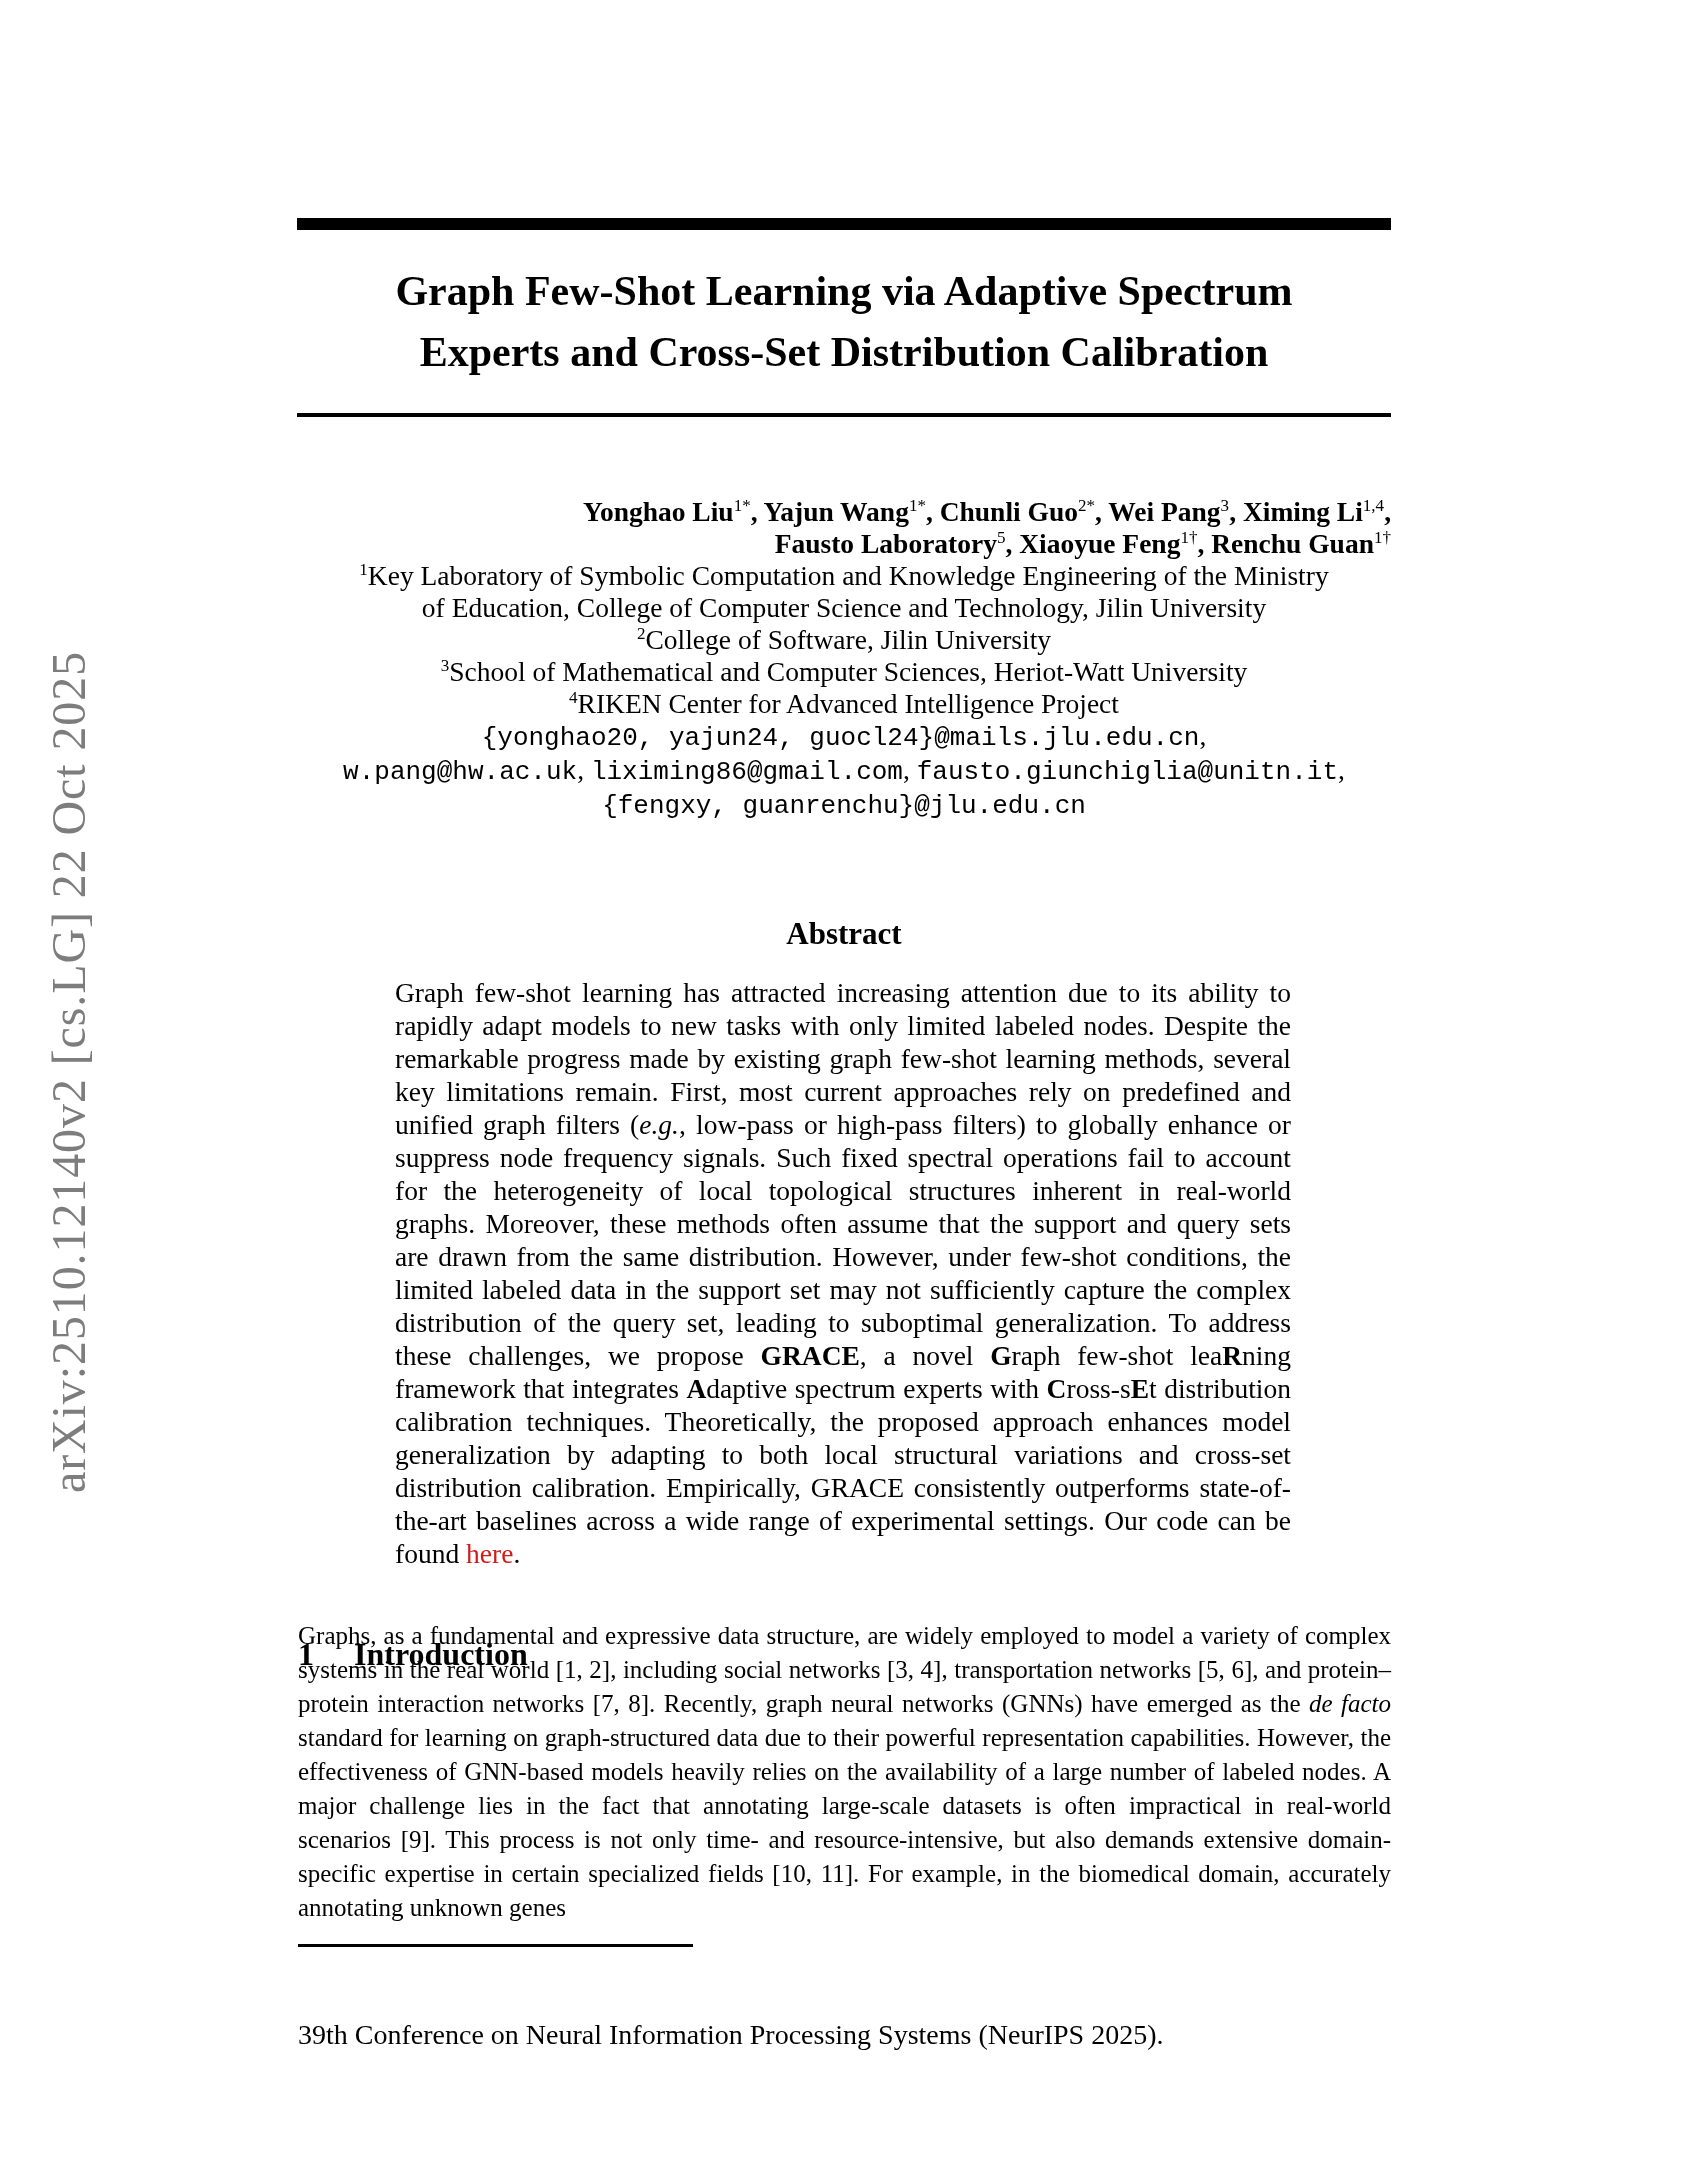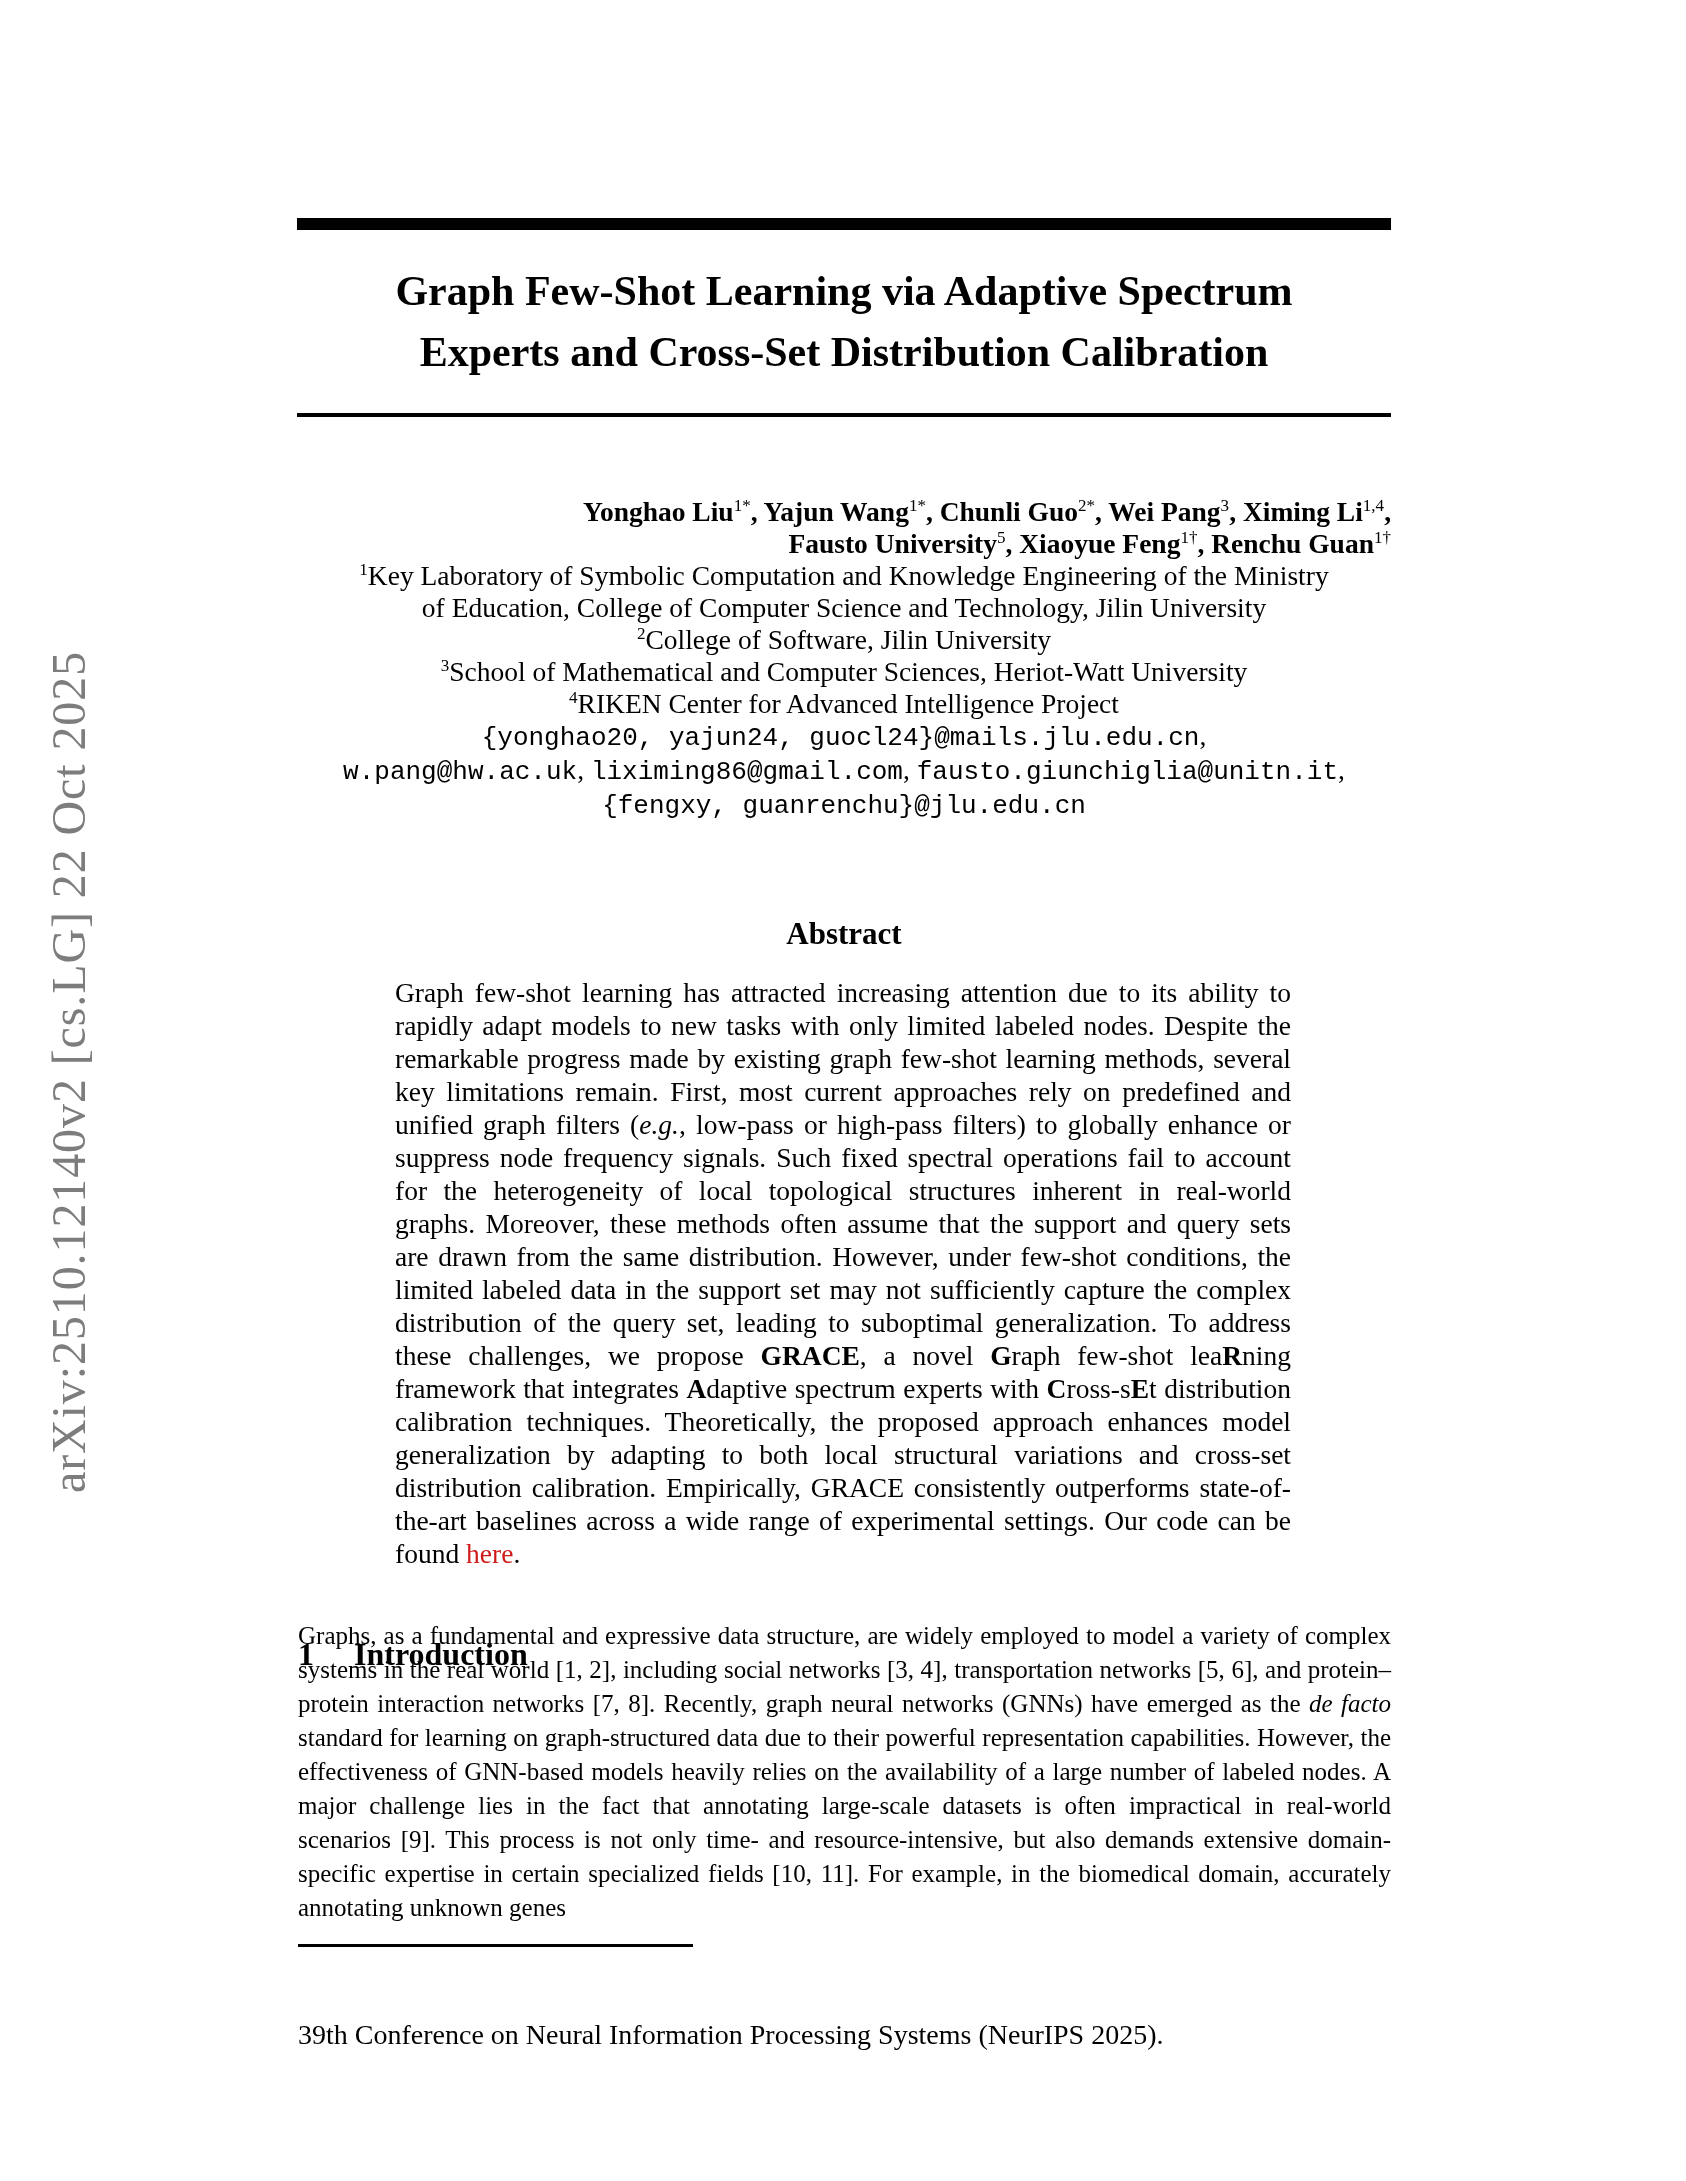--- a/index.html
+++ b/index.html
@@ -90,21 +90,21 @@
 
   <div class="paper-title">
     <div>Graph Few-Shot Learning via Adaptive Spectrum</div>
     <div>Experts and Cross-Set Distribution Calibration</div>
   </div>
 
   <div class="rule title-rule"></div>
 
   <div class="header-block">
       <div class="hline authors"><span>Yonghao Liu</span><sup>1*</sup><span>, </span><span>Yajun Wang</span><sup>1*</sup><span>, </span><span>Chunli Guo</span><sup>2*</sup><span>, </span><span>Wei Pang</span><sup>3</sup><span>, </span><span>Ximing Li</span><sup>1,4</sup><span>,</span></div>
-      <div class="hline authors"><span>Fausto University</span><sup>5</sup><span>, </span><span>Xiaoyue Feng</span><sup>1†</sup><span>, </span><span>Renchu Guan</span><sup>1†</sup></div>
+      <div class="hline authors"><span>Fausto Laboratory</span><sup>5</sup><span>, </span><span>Xiaoyue Feng</span><sup>1†</sup><span>, </span><span>Renchu Guan</span><sup>1†</sup></div>
       <div class="hline affil"><sup>1</sup><span>Key Laboratory of Symbolic Computation and Knowledge Engineering of the Ministry</span></div>
       <div class="hline affil"><span>of Education, College of Computer Science and Technology, Jilin University</span></div>
       <div class="hline affil"><sup>2</sup><span>College of Software, Jilin University</span></div>
       <div class="hline affil"><sup>3</sup><span>School of Mathematical and Computer Sciences, Heriot-Watt University</span></div>
       <div class="hline affil"><sup>4</sup><span>RIKEN Center for Advanced Intelligence Project</span></div>
       <div class="hline emails"><span class="st-m">{yonghao20, yajun24, guocl24}@mails.jlu.edu.cn</span><span>,</span></div>
       <div class="hline emails"><span class="st-m">w.pang@hw.ac.uk</span><span>, </span><span class="st-m">liximing86@gmail.com</span><span>, </span><span class="st-m">fausto.giunchiglia@unitn.it</span><span>,</span></div>
       <div class="hline emails"><span class="st-m">{fengxy, guanrenchu}@jlu.edu.cn</span></div>
     </div>
 

